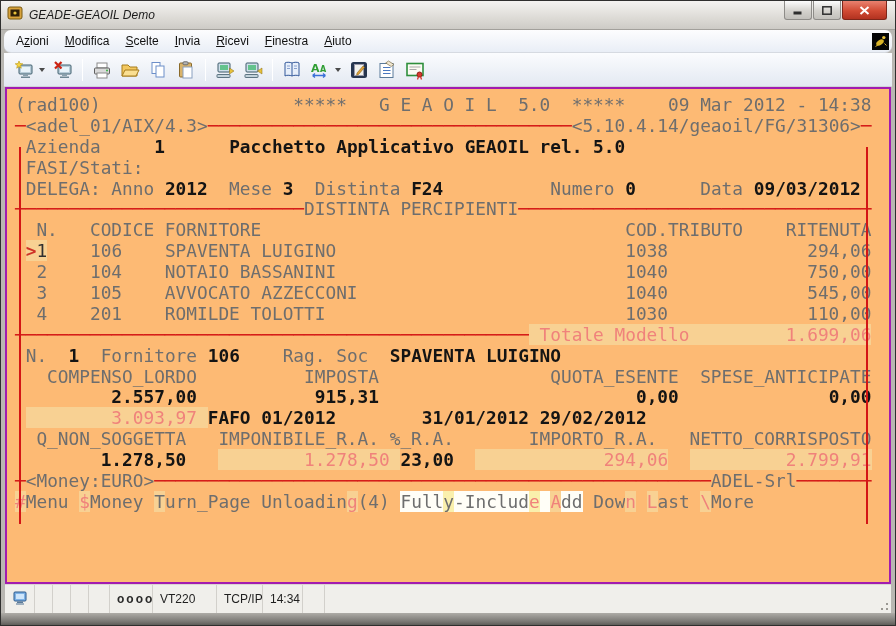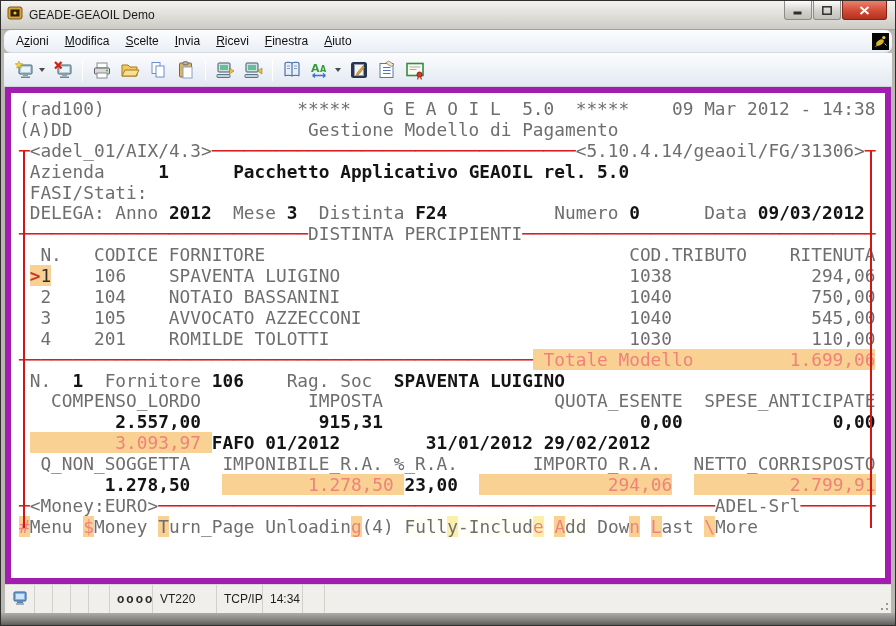--- a/index.html
+++ b/index.html
@@ -2,43 +2,43 @@
 <html><head>
 <meta charset="utf-8">
 <style>
   * { box-sizing: border-box; margin: 0; padding: 0; }
   html,body { width:896px; height:626px; font-family:"Liberation Sans",sans-serif; }
   .window { position:relative; width:896px; height:626px; background:#b9b7b2;
             border:1px solid #2f2f2e; overflow:hidden; }
   
   .titlebar { height:29px; background:linear-gradient(#f4f3f1,#dddbd6 60%,#cdcbc6);
               border-bottom:1px solid #a2a09b; display:flex; align-items:center; padding:0 6px; position:relative; }
-  .titlebar .title { font-size:12px; color:#1c1c1c; margin-left:6px; }
+  .titlebar .title { font-size:12px; color:#1c1c1c; margin-left:6px;font-style:italic; }
   .winbtns { position:absolute; top:0; right:8px; display:flex; }
   .winbtn { width:28px; height:19px; border:1px solid #8e8c88; border-top:none;
             background:linear-gradient(#fdfdfd,#d4d2cd 55%,#c2c0bb); display:flex; align-items:center; justify-content:center;
             border-radius:0 0 3px 3px; margin-left:1px; cursor:default; }
   .winbtn.close { width:45px; background:linear-gradient(#e98270,#d14a33 55%,#b23220); border-color:#7e2619; }
   
   .menubar { height:23px; margin:0 3px; background:linear-gradient(#fdfdfe,#e9eef6);
              border-bottom:1px solid #d6dae1; display:flex; align-items:center; padding:0 4px; position:relative;border-radius:7px; }
   .menu-item { font-size:12px; color:#111; padding:3px 8px; }
   .menu-item u { text-decoration:underline; }
   .brand { position:absolute; right:3px; top:3px; width:17px; height:17px; }
   
   .toolbar { height:34px; margin:0 3px; background:linear-gradient(#fbfcfe,#e3e9f2);
              border-bottom:1px solid #cfd3da; display:flex; align-items:center; padding:0 6px; }
   .tbtn { width:28px; height:26px; display:flex; align-items:center; justify-content:center; border:1px solid transparent; border-radius:2px; }
   .tbtn svg { display:block; }
   .caret { width:0; height:0; border-left:3.5px solid transparent; border-right:3.5px solid transparent;
            border-top:4px solid #4a4a4a; margin:0 4px 0 1px; }
   .tsep { width:1px; height:22px; background:#c3c7cf; border-right:1px solid #fff; margin:0 5px; }
   
-  .terminal { position:relative; margin:0 4px; height:497px; background:#ffffff;
-              border:6px solid #a21caf; padding:6px 0 0 8px; overflow:hidden; }
+  .terminal { position:relative; margin:0 4px; height:497px; background:#fdba74;
+              border:2px solid #a21caf; padding:6px 0 0 8px; overflow:hidden; }
   .term-line { font-family:"DejaVu Sans Mono",monospace; font-size:17.8px; line-height:20.9px;
                height:20.9px; white-space:pre; color:#6e6e6e; }
   .s-g  { color:#6e6e6e; }
   .s-b  { color:#141414; font-weight:bold; }
   .s-rl { color:#d31515; }
   .s-hr, .s-hk { background:#f8d193; color:#f0827b; }
   .s-hg { background:#f8d193; color:#6e6e6e; }
   .s-hp { background:#f8d193; color:#cf3327; font-weight:bold; }
   .s-hb { background:#f8d193; color:#303030; }
   .s-w  { background:#fffef7; color:#6e6e6e; }
@@ -240,21 +240,20 @@
             <path d="M13.5 16.5 l-1 3 M15.5 16.5 l1 3" stroke="#d8392c" stroke-width="1.3"></path>
           </svg>
         </span>
       </div>
     </div>
 
   <div class="terminal" id="terminal">
     <div class="vline left"></div>
     <div class="vline right"></div>
   <div class="term-line"><span class="s-g">(rad100)                  *****   G E A O I L  5.0  *****    09 Mar 2012 - 14:38</span></div>
-      <div class="term-line"><span class="s-g">(A)DD                      Gestione Modello di Pagamento</span></div>
       <div class="term-line"><span class="s-rl">─</span><span class="s-g">&lt;adel_01/AIX/4.3&gt;</span><span class="s-rl">──────────────────────────────────</span><span class="s-g">&lt;5.10.4.14/geaoil/FG/31306&gt;</span><span class="s-rl">─</span></div>
       <div class="term-line"><span class="s-g"> Azienda     </span><span class="s-b">1</span><span class="s-g">      </span><span class="s-b">Pacchetto Applicativo GEAOIL rel. 5.0</span></div>
       <div class="term-line"><span class="s-g"> FASI/Stati:</span></div>
       <div class="term-line"><span class="s-g"> DELEGA: Anno </span><span class="s-b">2012</span><span class="s-g">  Mese </span><span class="s-b">3</span><span class="s-g">  Distinta </span><span class="s-b">F24</span><span class="s-g">          Numero </span><span class="s-b">0</span><span class="s-g">      Data </span><span class="s-b">09/03/2012</span></div>
       <div class="term-line"><span class="s-rl">───────────────────────────</span><span class="s-g">DISTINTA PERCIPIENTI</span><span class="s-rl">─────────────────────────────────</span></div>
       <div class="term-line"><span class="s-g">  N.   CODICE FORNITORE                                  COD.TRIBUTO    RITENUTA</span></div>
       <div class="term-line"><span class="s-g"> </span><span class="s-hp">&gt;</span><span class="s-hb">1</span><span class="s-g">    106    SPAVENTA LUIGINO                           1038             294,06</span></div>
       <div class="term-line"><span class="s-g">  2    104    NOTAIO BASSANINI                           1040             750,00</span></div>
       <div class="term-line"><span class="s-g">  3    105    AVVOCATO AZZECCONI                         1040             545,00</span></div>
       <div class="term-line"><span class="s-g">  4    201    ROMILDE TOLOTTI                            1030             110,00</span></div>

